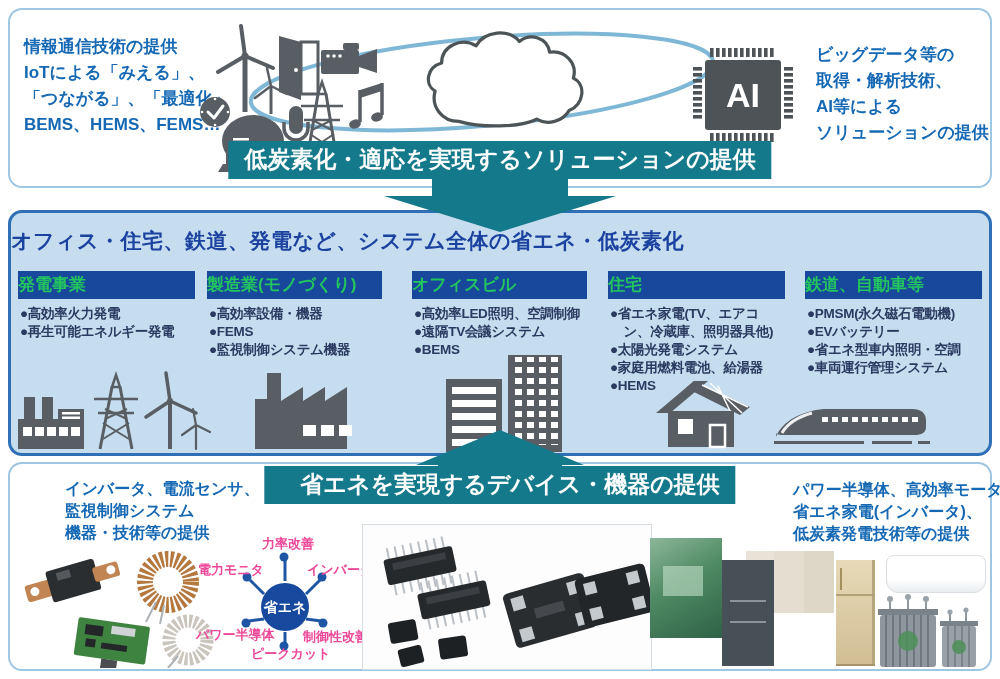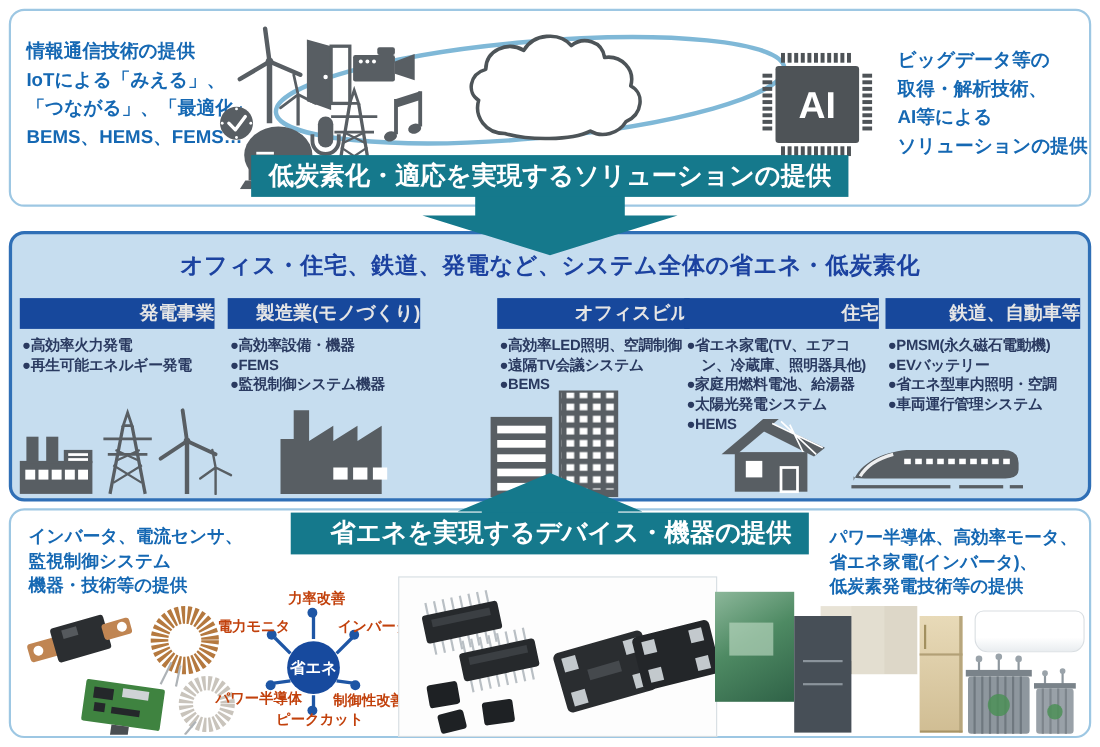--- a/index.html
+++ b/index.html
@@ -5,37 +5,37 @@
   html,body{margin:0;padding:0;background:#fff;}
   .canvas{position:relative;width:1000px;height:679px;background:#fff;overflow:hidden;
           font-family:"Liberation Sans",sans-serif;}
   
   .panel{position:absolute;box-sizing:border-box;border-radius:14px;}
   .panel.top{left:8px;top:8px;width:984px;height:180px;background:#fff;border:2px solid #9dc7e3;z-index:1;}
   .panel.mid{left:8px;top:210px;width:984px;height:246px;background:#c6ddef;border:3px solid #2f6fb6;z-index:1;}
   .panel.bottom{left:8px;top:462px;width:984px;height:209px;background:#fff;border:2px solid #9dc7e3;z-index:1;}
   
   .bluelines{position:absolute;color:#1568b3;font-weight:bold;font-size:17px;line-height:26px;white-space:nowrap;}
-  .bluelines.small{font-size:16px;line-height:22px;}
+  .bluelines.small{font-size:16px;line-height:22px;margin-left:39px;}
   .banner{position:absolute;left:50%;transform:translateX(-50%);background:#15798c;color:#fff;
           font-weight:bold;font-size:23px;line-height:1;padding:7px 16px 8px;white-space:nowrap;z-index:6;}
   .arrow{position:absolute;z-index:5;}
-  .mid-title{position:absolute;left:0;right:0;top:14px;text-align:center;color:#1c42a0;
+  .mid-title{position:absolute;left:0;right:0;top:14px;color:#1c42a0;
              font-weight:bold;font-size:21px;letter-spacing:0.5px;}
   .col{position:absolute;top:0;height:100%;}
-  .col-header{position:absolute;top:58px;left:0;right:0;height:28px;background:#17489c;color:#e5e5e5;
-              font-weight:bold;font-size:17px;text-align:right;line-height:28px;white-space:nowrap;}
+  .col-header{position:absolute;top:58px;left:0;right:0;height:28px;background:#17489c;color:#22c55e;
+              font-weight:bold;font-size:17px;text-align:left;line-height:28px;white-space:nowrap;}
   .bullets{position:absolute;top:92px;left:2px;right:0;color:#2a3a60;font-weight:600;
            font-size:13.5px;line-height:18px;letter-spacing:-0.3px;}
   .bullet{padding-left:1em;text-indent:-1em;}
   .icon-abs{position:absolute;}
   .ink{fill:#585e63;}
   .inkline{stroke:#585e63;fill:none;}
   
-  .rlabel{position:absolute;color:#c2410c;font-weight:bold;font-size:13px;white-space:nowrap;}
+  .rlabel{position:absolute;color:#ec4899;font-weight:bold;font-size:13px;white-space:nowrap;}
   
   .ph{position:absolute;box-sizing:border-box;}
   .ph-machine{background:linear-gradient(150deg,#8cb79a 0%,#4e8a63 45%,#2f6247 100%);z-index:1;}
   .ph-machine::after{content:"";position:absolute;left:18%;top:28%;width:55%;height:30%;
                      background:#bcd9c2;opacity:.65;}
   .ph-cab-dark{background:#474f57;z-index:3;}
   .ph-cab-dark::before{content:"";position:absolute;left:15%;top:38%;width:70%;height:2px;background:#8b949c;}
   .ph-cab-dark::after{content:"";position:absolute;left:15%;top:58%;width:70%;height:2px;background:#8b949c;}
   .ph-cab-beige{background:#e8e3d6;z-index:2;
      box-shadow:inset -30px 0 0 #ddd7c8, inset -60px 0 0 #e3ded0, inset 0 -12px 0 #aaa396;}
@@ -211,35 +211,35 @@
 
     <div class="col" style="left:196px;width:175px;">
       <div class="col-header">製造業(モノづくり)</div>
       <div class="bullets">
         <div class="bullet">●高効率設備・機器</div>
         <div class="bullet">●FEMS</div>
         <div class="bullet">●監視制御システム機器</div>
       </div>
     </div>
 
-    <div class="col" style="left:401px;width:175px;margin-left:40px;">
+    <div class="col" style="left:401px;width:175px;">
       <div class="col-header">オフィスビル</div>
       <div class="bullets">
         <div class="bullet">●高効率LED照明、空調制御</div>
         <div class="bullet">●遠隔TV会議システム</div>
         <div class="bullet">●BEMS</div>
       </div>
     </div>
 
-    <div class="col" style="left:597px;width:177px;margin-left:14px;">
+    <div class="col" style="left:597px;width:177px;">
       <div class="col-header">住宅</div>
       <div class="bullets">
         <div class="bullet">●省エネ家電(TV、エアコン、冷蔵庫、照明器具他)</div>
+        <div class="bullet">●太陽光発電システム</div>
         <div class="bullet">●家庭用燃料電池、給湯器</div>
-        <div class="bullet">●太陽光発電システム</div>
         <div class="bullet">●HEMS</div>
       </div>
     </div>
 
     <div class="col" style="left:794px;width:177px;">
       <div class="col-header">鉄道、自動車等</div>
       <div class="bullets">
         <div class="bullet">●PMSM(永久磁石電動機)</div>
         <div class="bullet">●EVバッテリー</div>
         <div class="bullet">●省エネ型車内照明・空調</div>

